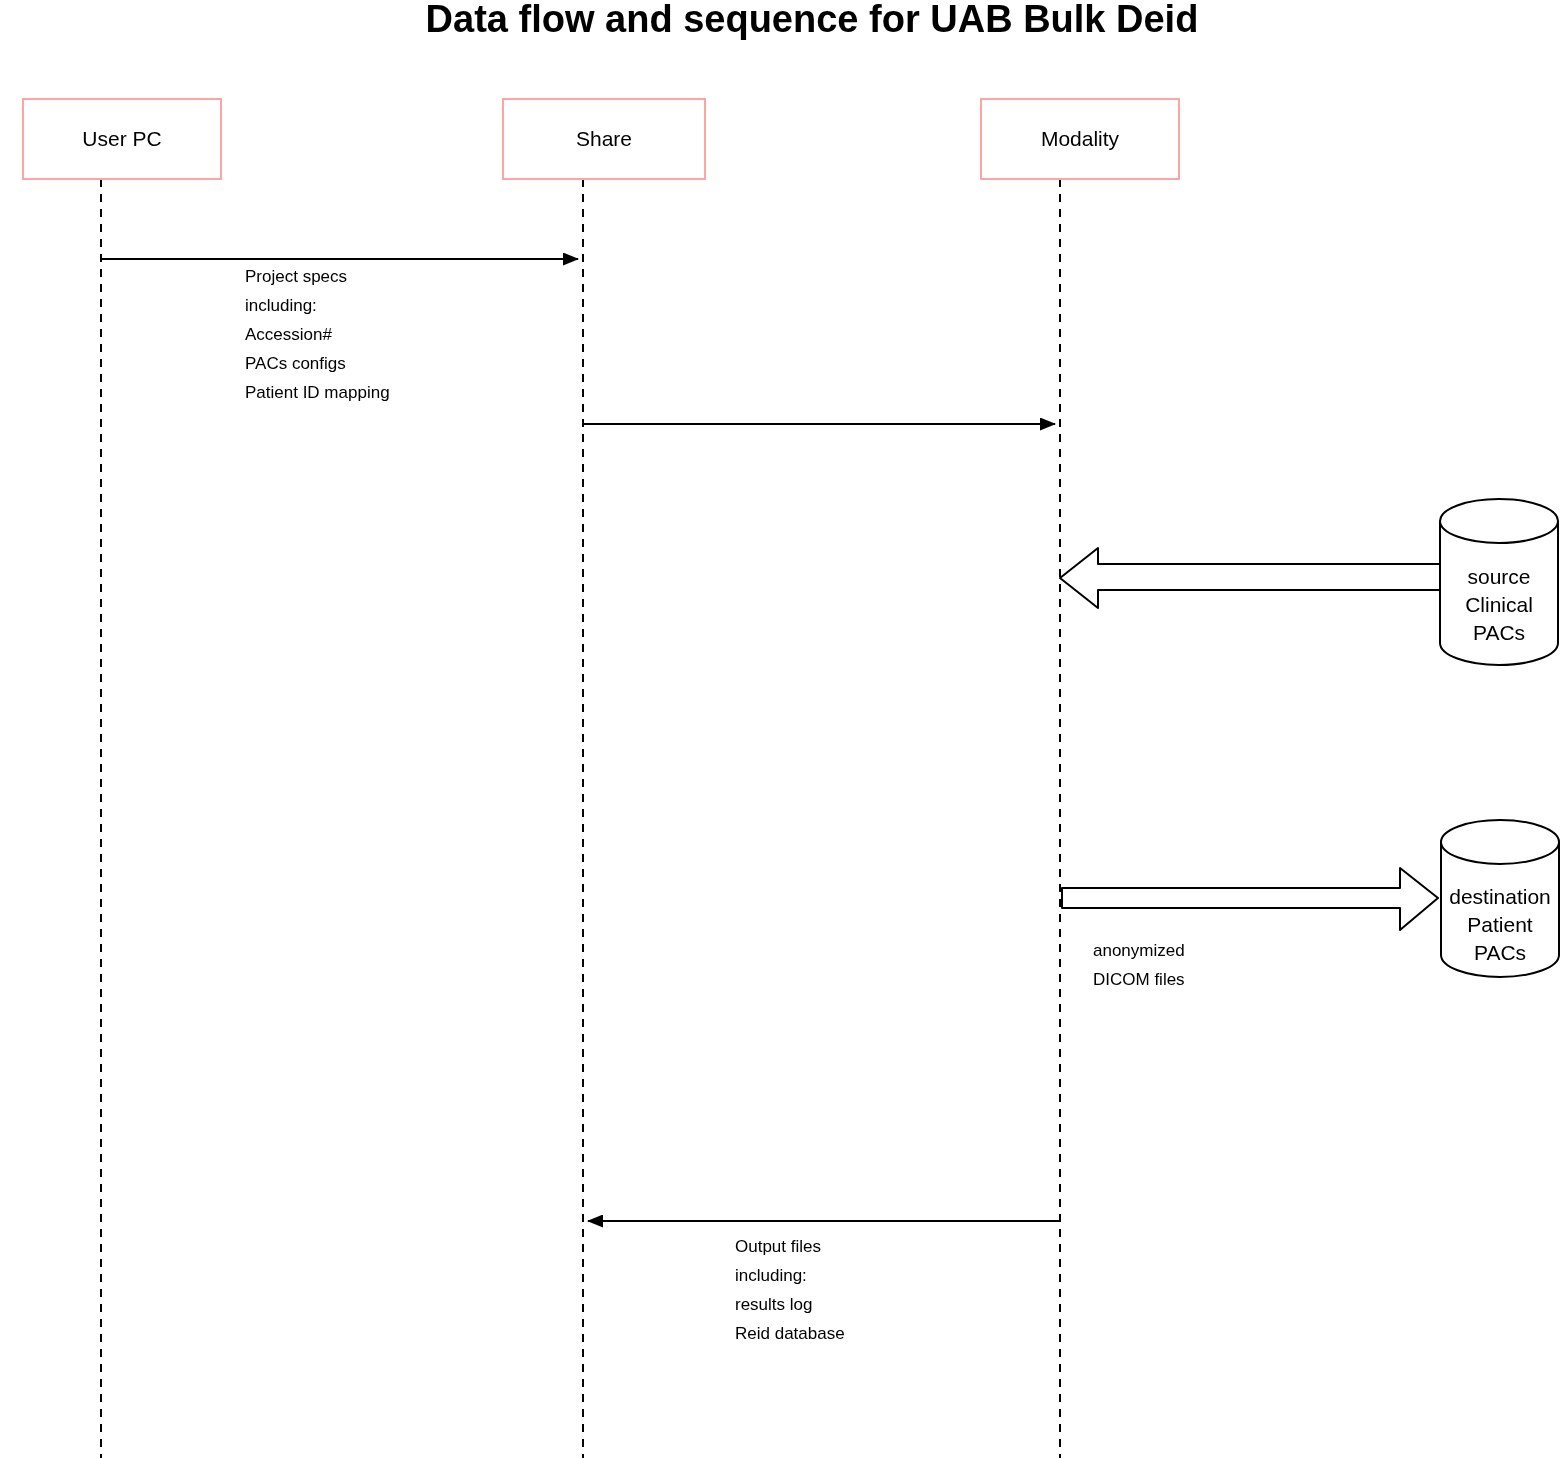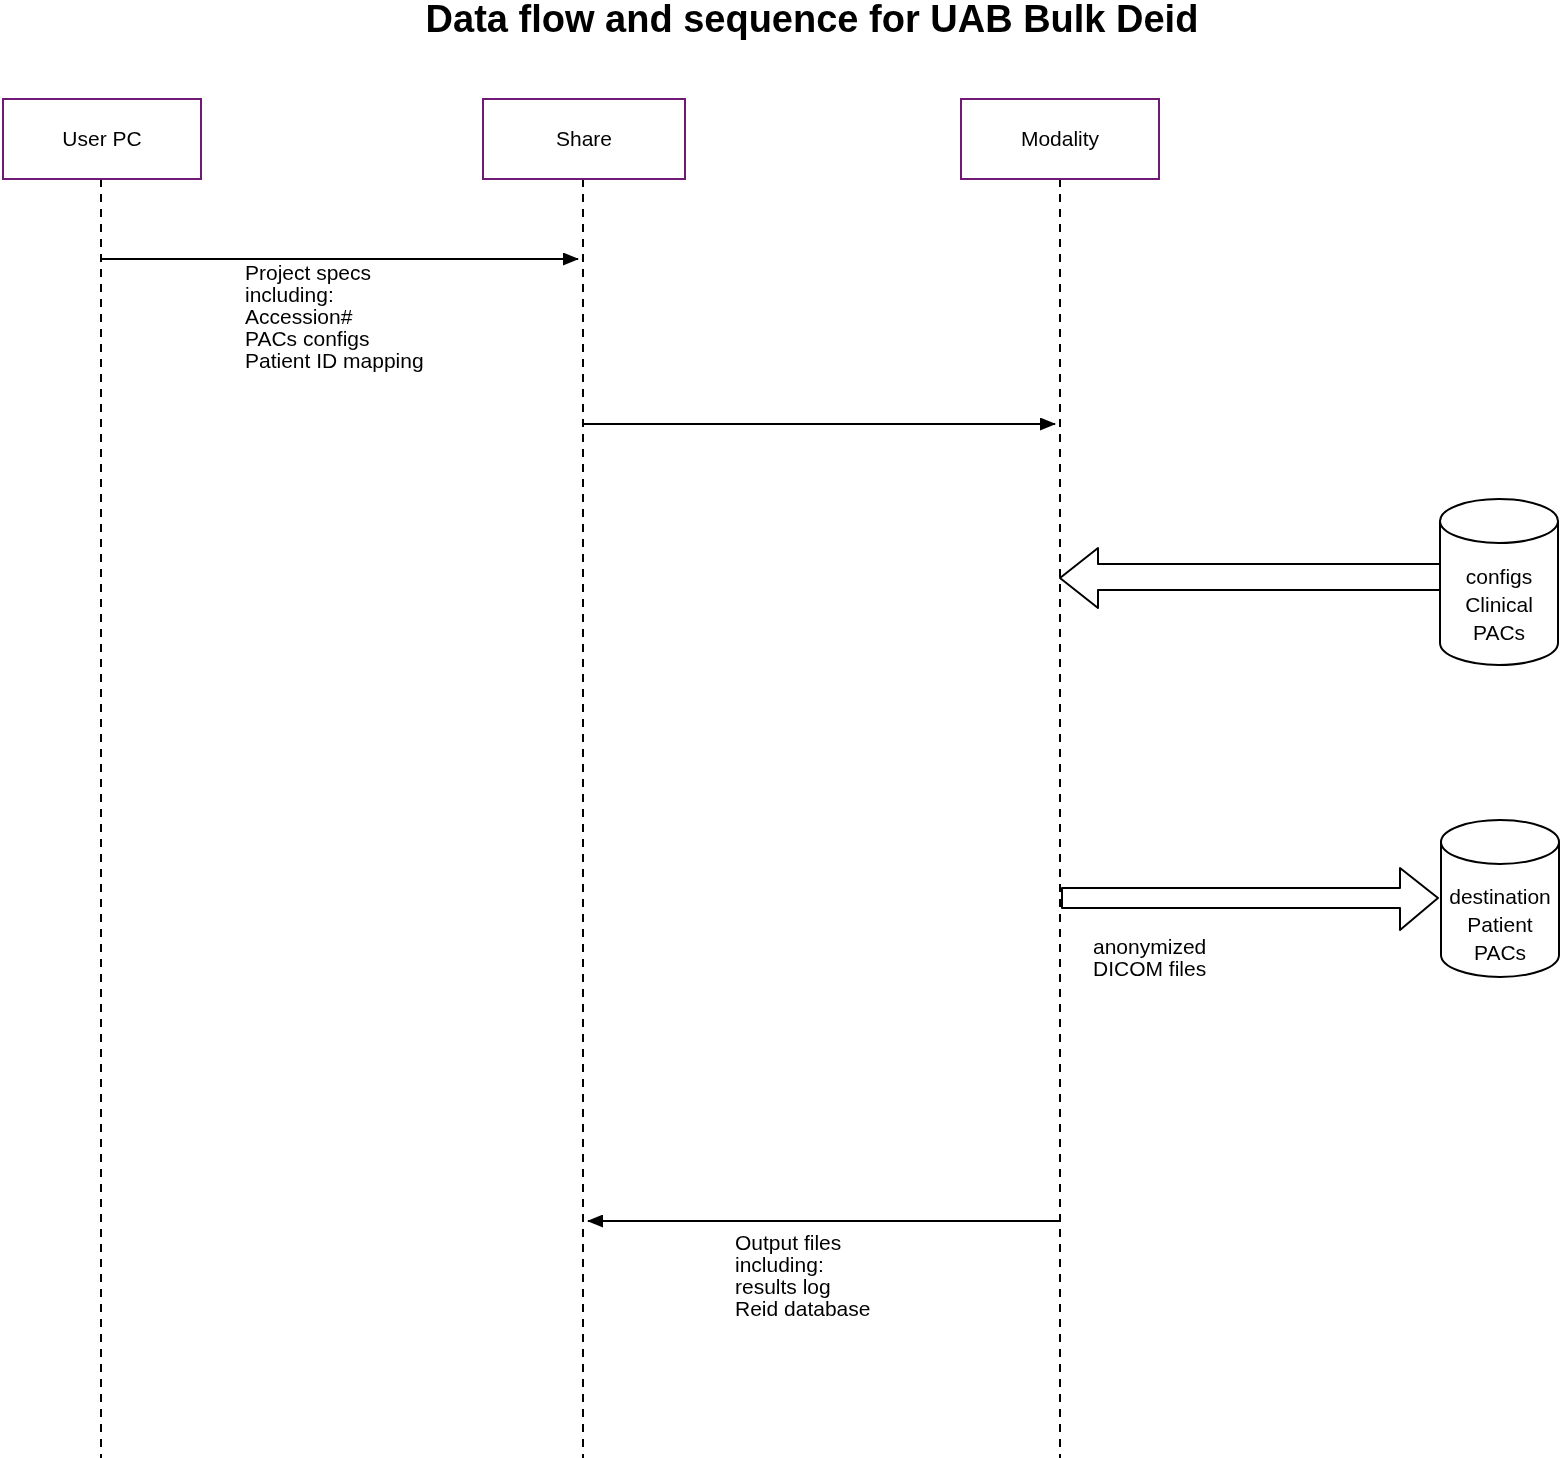--- a/index.html
+++ b/index.html
@@ -19,43 +19,44 @@
     transform: translateX(-50%);
     font-size: 38px;
     font-weight: bold;
     white-space: nowrap;
     line-height: 38px;
   }
   .actor-box {
     position: absolute;
     top: 98px;
     height: 78px;
-    border: 2px solid #701a75;
+    border: 2px solid #fca5a5;
     background: #ffffff;
     display: flex;
     align-items: center;
     justify-content: center;
     font-size: 21px;
     box-sizing: content-box;
     z-index: 3;
+    margin-left: 20px;
   }
   .actor-user-pc  { left: 2px;   width: 196px; }
   .actor-share    { left: 482px; width: 200px; }
   .actor-bulkdeid { left: 960px; width: 196px; }
   svg.overlay {
     position: absolute;
     left: 0; top: 0;
     width: 1562px;
     height: 1458px;
     z-index: 1;
   }
   .msg-label {
     position: absolute;
-    font-size: 21px;
-    line-height: 22px;
+    font-size: 17px;
+    line-height: 29px;
     white-space: pre-line;
     z-index: 4;
   }
   .lbl-project-specs { left: 245px;  top: 262px;  }
   .lbl-cfind         { left: 1143px; top: 604px;  }
   .lbl-anonymized    { left: 1093px; top: 936px;  }
   .lbl-output-files  { left: 735px;  top: 1232px; }
   .db-label {
     position: absolute;
     font-size: 21px;
@@ -119,20 +120,20 @@
 Accession#
 PACs configs
 Patient ID mapping</div>
   <div class="msg-label lbl-anonymized">anonymized
 DICOM files</div>
   <div class="msg-label lbl-output-files">Output files
 including:
 results log
 Reid database</div>
 
-  <div class="db-label db-source">configs
+  <div class="db-label db-source">source
 Clinical
 PACs</div>
   <div class="db-label db-destination">destination
 Patient
 PACs</div>
 
 </div>
 
 </body></html>

